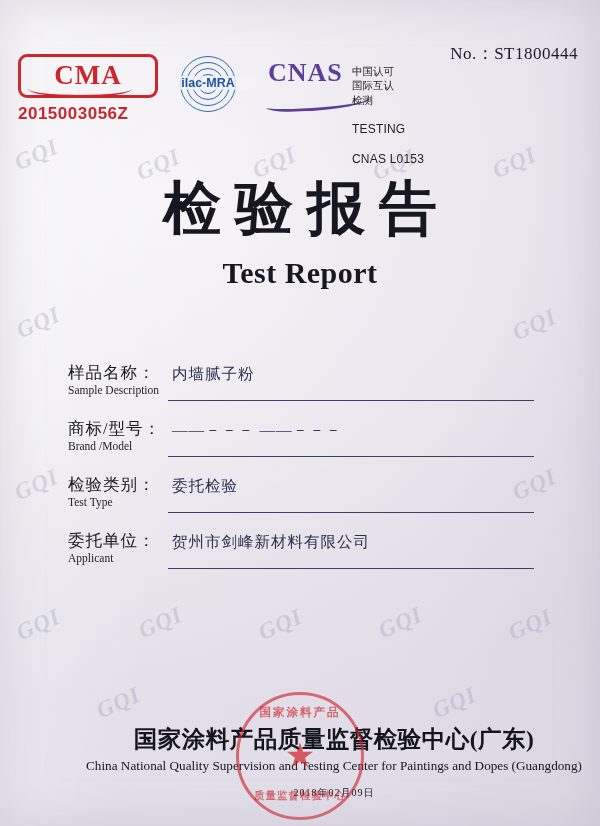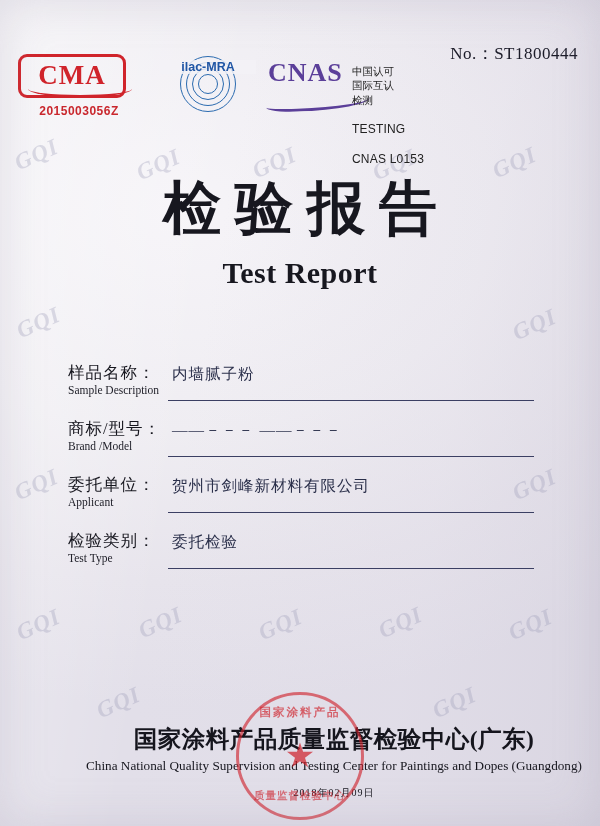--- a/index.html
+++ b/index.html
@@ -63,21 +63,21 @@
   }
 
   
   .cma {
     position: absolute;
     left: 18px;
     top: 20px;
     width: 122px;
   }
   .cma-box {
-    width: 108px;
+    width: 140px;
     height: 44px;
     border: 3px solid #d0242b;
     border-radius: 9px;
     position: relative;
     box-sizing: border-box;
   }
   .cma-text {
     position: absolute;
     left: 0; right: 0; top: 50%;
     transform: translateY(-52%);
@@ -101,24 +101,24 @@
     position: absolute;
     left: 3px;
     top: 20px;
     width: 104px;
     height: 14px;
     border-bottom: 2.5px solid #d0242b;
     border-radius: 0 0 60% 60%;
   }
   .cma-code {
     margin-top: 6px;
-    text-align: center;
+    text-align: left;
     font-family: "Liberation Sans", sans-serif;
     font-weight: bold;
-    font-size: 12px;
+    font-size: 17px;
     color: #c9272d;
     letter-spacing: 0.5px;
   }
 
   
   .ilac {
     position: absolute;
     left: 160px;
     top: 18px;
     width: 96px;
@@ -134,21 +134,21 @@
     border-radius: 50%;
     border: 1.3px solid #2b6bb0;
   }
   .ilac-ring.r2 { width: 42px; height: 42px; top: 10px; }
   .ilac-ring.r3 { width: 30px; height: 30px; top: 16px; }
   .ilac-ring.r4 { width: 18px; height: 18px; top: 22px; }
   .ilac-bar {
     position: absolute;
     left: 50%;
     transform: translateX(-50%);
-    top: 8px;
+    top: 24px;
     width: 96px;
     text-align: center;
     font-family: "Liberation Sans", sans-serif;
     font-weight: bold;
     font-size: 12.5px;
     color: #2056a5;
     background: rgba(243,241,246,0.82);
     letter-spacing: 0px;
   }
 
@@ -471,30 +471,30 @@
     </div>
 
     <div class="field-row">
       <div class="field-label-cn">商标/型号：</div>
       <div class="field-label-en">Brand /Model</div>
       <div class="field-value">——－－－    ——－－－</div>
       <div class="field-line"></div>
     </div>
 
     <div class="field-row">
+      <div class="field-label-cn">检验类别：</div>
+      <div class="field-label-en">Test Type</div>
+      <div class="field-value">委托检验</div>
+      <div class="field-line"></div>
+    </div>
+
+    <div class="field-row">
       <div class="field-label-cn">委托单位：</div>
       <div class="field-label-en">Applicant</div>
       <div class="field-value">贺州市剑峰新材料有限公司</div>
-      <div class="field-line"></div>
-    </div>
-
-    <div class="field-row">
-      <div class="field-label-cn">检验类别：</div>
-      <div class="field-label-en">Test Type</div>
-      <div class="field-value">委托检验</div>
       <div class="field-line"></div>
     </div>
 
   </div>
 
   <div class="footer">
     <div class="footer-cn">国家涂料产品质量监督检验中心(广东)</div>
     <div class="footer-en">China National Quality Supervision and Testing Center for Paintings and Dopes (Guangdong)</div>
     <div class="footer-date">2018年02月09日</div>
   </div>

